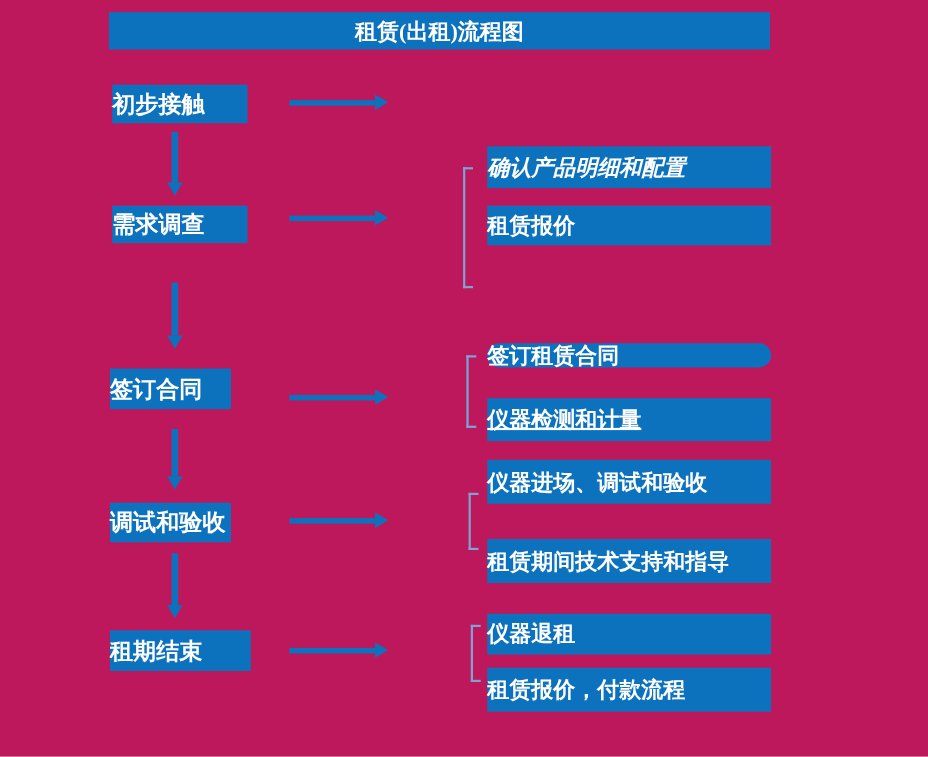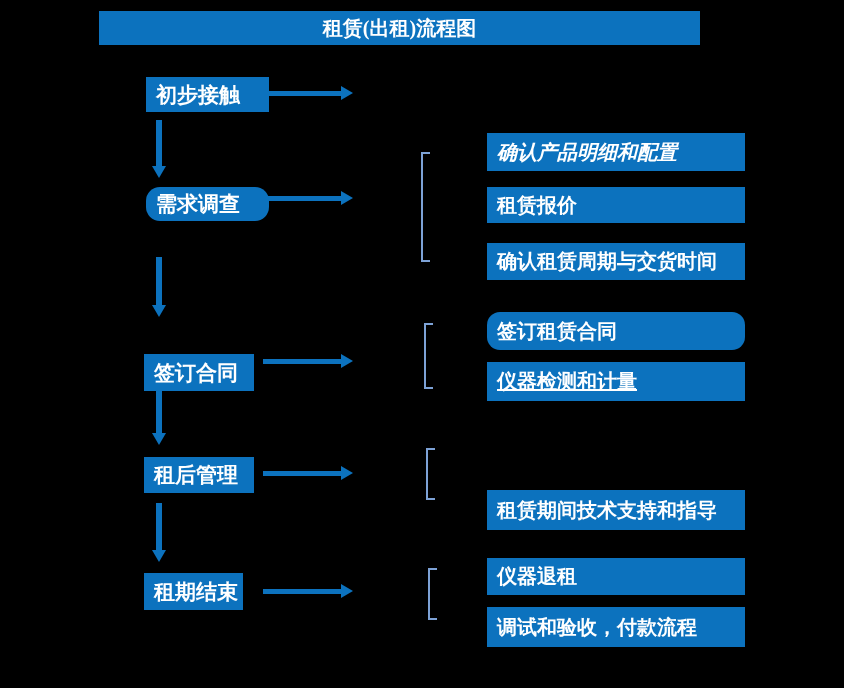--- a/index.html
+++ b/index.html
@@ -1,42 +1,40 @@
 <!DOCTYPE html>
 <html style="--primary: #0c72be; --bracket: #7da2d6; --text: #ffffff;"><head>
 <meta charset="utf-8">
 <style>
   html, body { margin: 0; padding: 0; background: #ffffff; }
   .canvas {
     position: relative;
     width: 844px;
     height: 688px;
-    background: #000000;
+    background: #be185d;
     font-family: "Liberation Serif", "DejaVu Serif", serif;
     overflow: hidden;
   }
   .title-bar {
     position: absolute;
     left: 99px; top: 11px; width: 601px; height: 34px;
     background: var(--primary, #0c72be);
     color: #ffffff;
     font-weight: bold;
     font-size: 20px;
     display: flex; align-items: center; justify-content: center;
   }
   .box {
     position: absolute;
     background: var(--primary, #0c72be);
     color: #ffffff;
     font-weight: bold;
     display: flex; align-items: center;
     box-sizing: border-box;
-    padding-left: 10px;
     white-space: nowrap;
-    margin-left: 44px;
   }
   .step { font-size: 21px; }
   .detail { font-size: 20px; width: 258px; left: 443px; }
   .harrow {
     position: absolute;
     width: 90px; height: 14px;
     display: flex; align-items: center;
     left: 263px;
   }
   .harrow .shaft {
@@ -75,24 +73,24 @@
   }
 </style>
 </head>
 <body>
 
 <div class="canvas">
 
   <div class="title-bar">租赁(出租)流程图</div>
 
   <div class="box step" style="left:102px; top:77px;  width:123px; height:35px;">初步接触</div>
-  <div class="box step" style="left:102px; top:187px; width:123px; height:34px;border-radius:14px;">需求调查</div>
-  <div class="box step" style="left:100px; top:354px; width:110px; height:37px;">签订合同</div>
-  <div class="box step" style="left:100px; top:457px; width:110px; height:36px;">租后管理</div>
-  <div class="box step" style="left:100px; top:573px; width:99px; height:37px;">租期结束</div>
+  <div class="box step" style="left:102px; top:187px; width:123px; height:34px;">需求调查</div>
+  <div class="box step" style="left:100px; top:335px; width:110px; height:37px;">签订合同</div>
+  <div class="box step" style="left:100px; top:457px; width:110px; height:36px;">调试和验收</div>
+  <div class="box step" style="left:100px; top:573px; width:128px; height:37px;">租期结束</div>
 
   <div class="varrow" style="top:120px; height:58px;">
       <div class="shaft"></div>
       <div class="head"></div>
     </div>
   <div class="varrow" style="top:257px; height:60px;">
       <div class="shaft"></div>
       <div class="head"></div>
     </div>
   <div class="varrow" style="top:390px; height:55px;">
@@ -125,20 +123,20 @@
       <div class="head"></div>
     </div>
 
   <div class="bracket" style="left:421px; top:152px; height:110px;"></div>
   <div class="bracket" style="left:424px; top:323px; height:66px;"></div>
   <div class="bracket" style="left:426px; top:448px; height:52px;"></div>
   <div class="bracket" style="left:428px; top:568px; height:52px;"></div>
 
   <div class="box detail" style="top:133px; height:38px;font-style:italic;">确认产品明细和配置</div>
   <div class="box detail" style="top:187px; height:36px;text-align:right;">租赁报价</div>
-  <div class="box detail" style="top:243px; height:37px;">确认租赁周期与交货时间</div>
-  <div class="box detail" style="top:312px; height:38px;border-radius:13px;">签订租赁合同</div>
+  <div class="box detail" style="top:312px; height:22px;border-radius:13px;">签订租赁合同</div>
   <div class="box detail" style="top:362px; height:39px;text-decoration:underline;">仪器检测和计量</div>
+  <div class="box detail" style="top:418px; height:40px;">仪器进场、调试和验收</div>
   <div class="box detail" style="top:558px; height:37px;">仪器退租</div>
   <div class="box detail" style="top:490px; height:40px;">租赁期间技术支持和指导</div>
-  <div class="box detail" style="top:607px; height:40px;">调试和验收，付款流程</div>
+  <div class="box detail" style="top:607px; height:40px;">租赁报价，付款流程</div>
 
 </div>
 
 </body></html>

